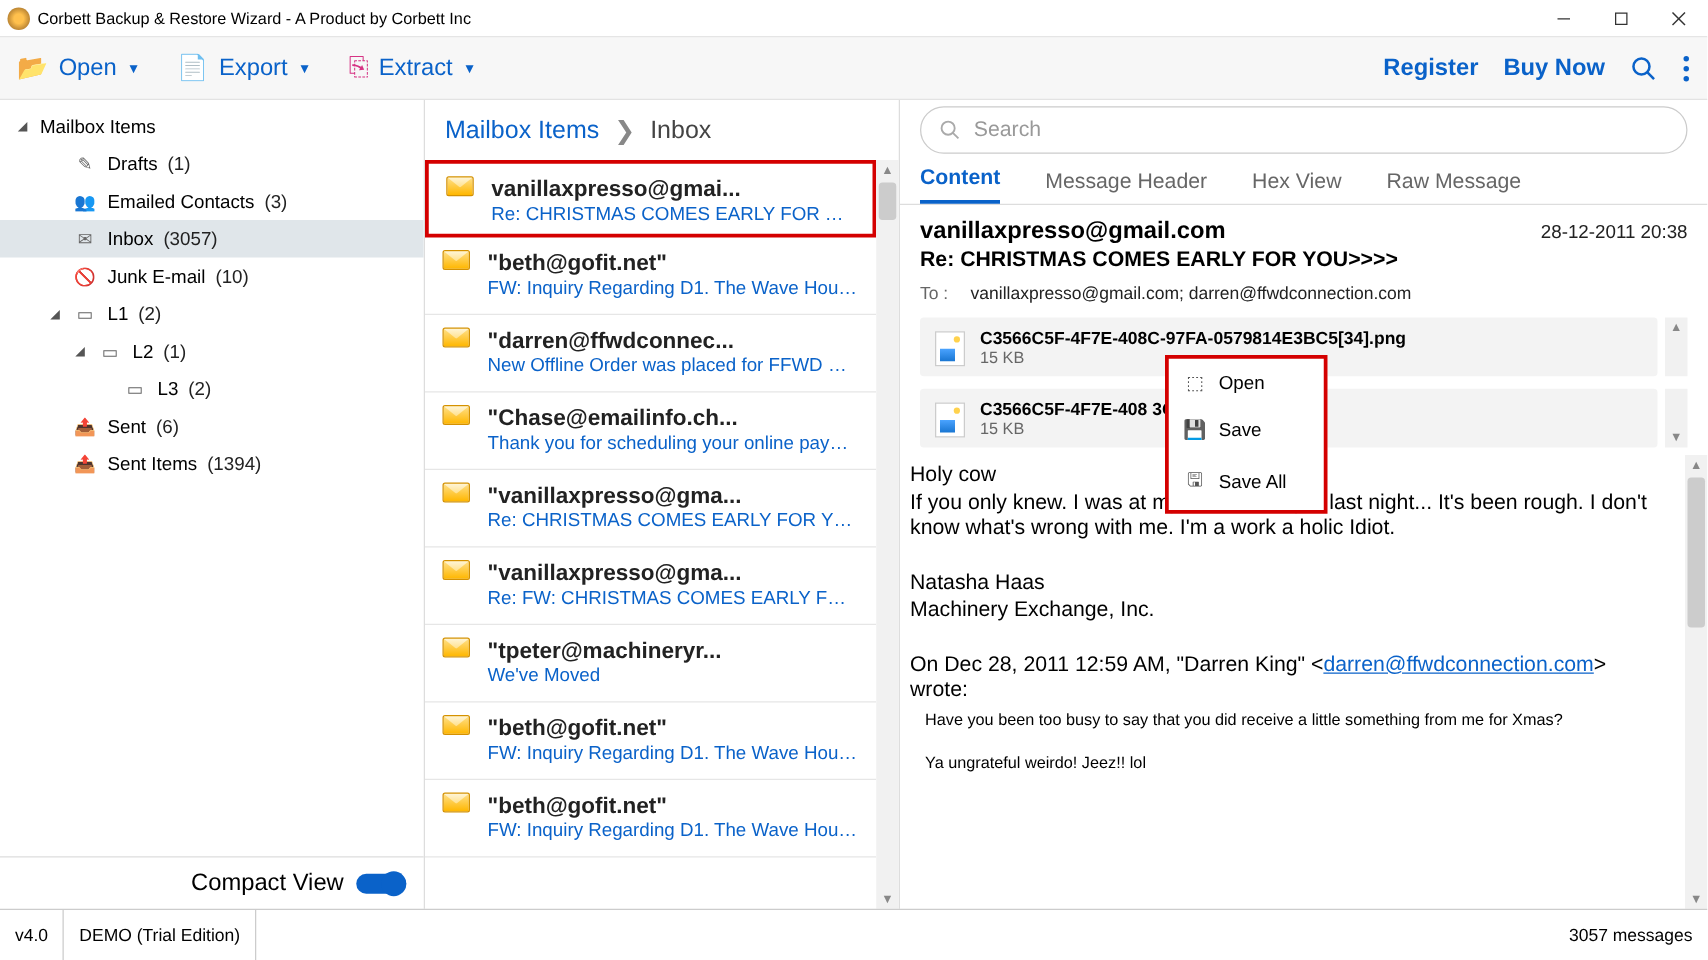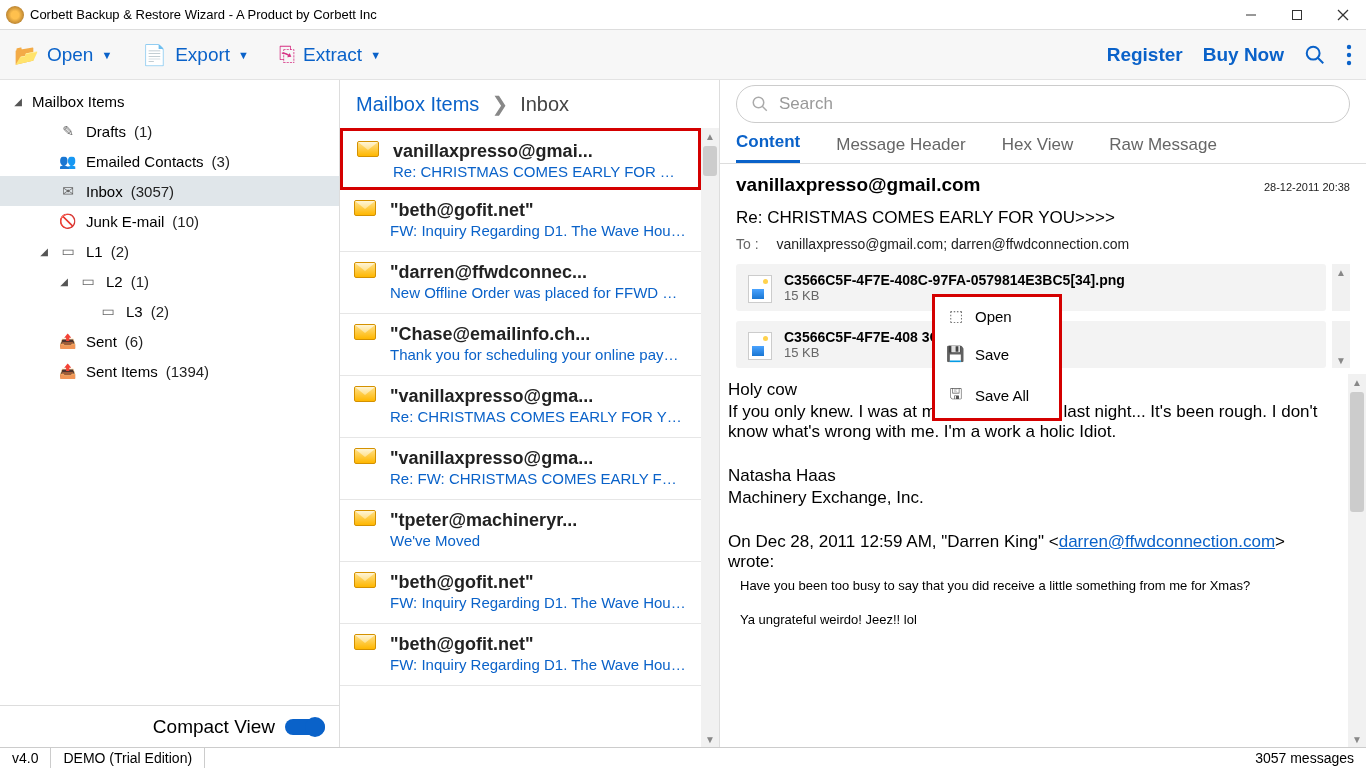--- a/index.html
+++ b/index.html
@@ -49,43 +49,43 @@
 .centerbody { display:flex; flex:1; min-height:0; }
 .right { flex:1; display:flex; flex-direction:column; min-width:0; }
 .searchwrap { height:48px; display:flex; align-items:center; padding:0 16px; }
 .searchbox { flex:1; height:38px; border:1px solid #ccc; border-radius:19px; display:flex; align-items:center; padding:0 14px; gap:10px; color:#999; font-size:17px; }
 .tabs { display:flex; gap:36px; padding:0 16px; border-bottom:1px solid #ddd; height:36px; align-items:flex-end; }
 .tab { font-size:17px; color:#666; padding-bottom:8px; cursor:pointer; }
 .tab.active { color:#0a62c9; font-weight:600; border-bottom:3px solid #0a62c9; }
 .msgheader { padding:10px 16px 6px 16px; }
 .fromline { display:flex; justify-content:space-between; align-items:baseline; }
 .fromaddr { font-size:19px; font-weight:600; }
-.msgdate { font-size:11px; color:#222; }
-.subjline { font-size:17px; margin-top:12px; }
+.msgdate { font-size:15px; color:#222; }
+.subjline { font-size:17px; margin-top:2px;font-weight:bold; }
 .toline { font-size:14px; margin-top:8px; color:#222; }
 .toline .lbl { color:#666; margin-right:14px; }
 .attachwrap { padding:6px 16px; display:flex; flex-direction:column; gap:10px; position:relative; }
 .attrow { display:flex; }
 .attcard { flex:1; background:#f3f3f3; border-radius:3px; padding:8px 12px; display:flex; align-items:flex-end; gap:12px; }
 .atticon { width:24px; height:28px; background:#fff; border:1px solid #ccc; position:relative; }
 .atticon:after { content:""; position:absolute; bottom:3px; left:3px; width:12px; height:10px; background:linear-gradient(180deg,#4aa3ff,#1976d2); }
 .atticon:before { content:""; position:absolute; top:3px; right:3px; width:5px; height:5px; background:#ffd24d; border-radius:50%; }
 .attinfo { flex:1; }
 .attname { font-size:14px; font-weight:600; }
 .attsize { font-size:13px; color:#666; }
 .attscroll { width:18px; background:#f1f1f1; display:flex; flex-direction:column; align-items:center; margin-left:6px; }
 .ctxmenu { position:absolute; top:36px; left:212px; width:130px; background:#fff; border:3px solid #d40000; z-index:10; }
 .ctxitem { display:flex; align-items:center; gap:10px; padding:10px 12px; font-size:15px; cursor:pointer; }
 .ctxico { width:18px; display:flex; justify-content:center; color:#555; }
 .bodyscroll { display:flex; flex:1; min-height:0; }
 .msgbody { flex:1; padding:6px 16px 10px 8px; font-family:"Times New Roman",serif; font-size:17px; overflow:auto; }
 .msgbody p { margin-bottom:2px; }
 .msgbody .quoted { font-family:"Segoe UI",Arial,sans-serif; font-size:13px; padding-left:12px; margin-top:6px; }
 .msgbody a { color:#0a62c9; text-decoration:underline;margin-top:20px; }
-.statusbar { height:21px; border-top:1px solid #ccc; display:flex; align-items:center; font-size:14px; }
+.statusbar { height:41px; border-top:1px solid #ccc; display:flex; align-items:center; font-size:14px; }
 .sver { padding:0 12px; border-right:1px solid #ccc; height:100%; display:flex; align-items:center; }
 .sdemo { padding:0 12px; border-right:1px solid #ccc; height:100%; display:flex; align-items:center; }
 .statusbar .spacer { flex:1; }
 .smsg { padding:0 12px; }
 svg { display:block; }
 </style>
 </head>
 <body>
 
 <div class="titlebar">

